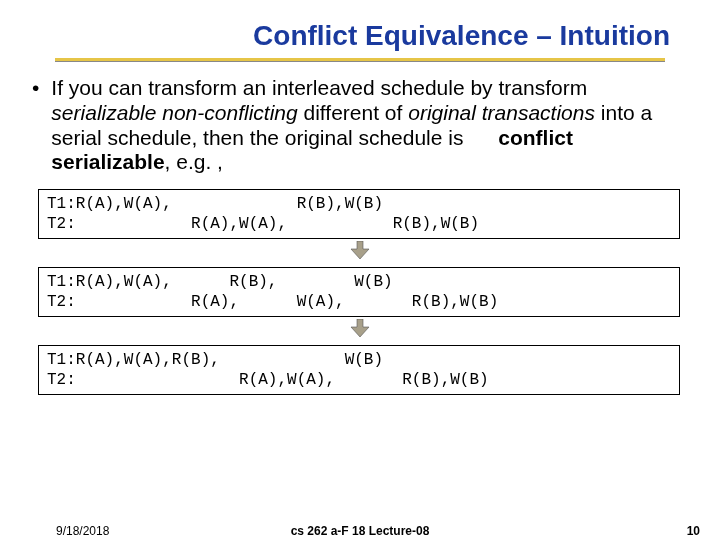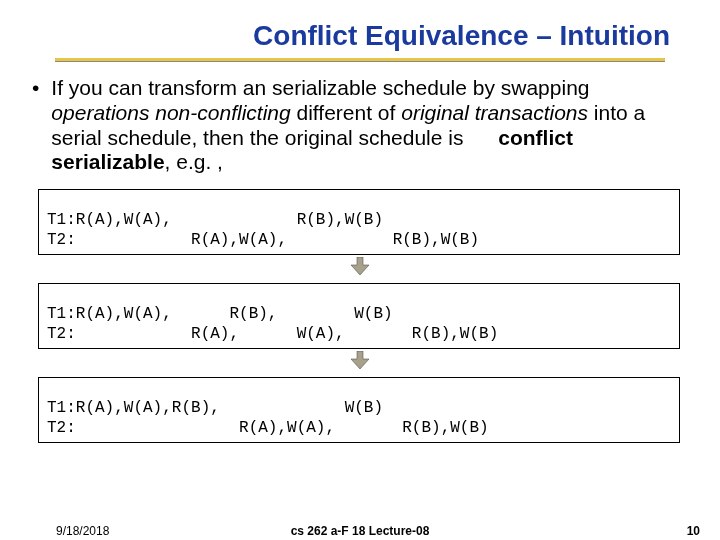--- a/index.html
+++ b/index.html
@@ -38,21 +38,21 @@
     flex: 0 0 auto;
     padding-right: 12px;
     padding-left: 2px;
   }
   .bullet-content { flex: 1; }
   .italic { font-style: italic; }
   .bold { font-weight: bold; margin-left: 29px; }
   .example-box {
     margin: 6px 40px 0 38px;
     border: 1px solid #000;
-    padding: 20px 8px 4px 8px;
+    padding: 4px 8px 4px 8px;
     font-family: "Courier New", monospace;
     font-size: 16px;
     white-space: pre;
     line-height: 1.25;
   }
   .arrow {
     text-align: center;
     margin: 2px 0 -2px 0;
   }
   .arrow svg { width: 22px; height: 18px; }
@@ -71,21 +71,21 @@
 </head>
 <body>
 
 <div class="title">Conflict Equivalence – Intuition</div>
 <div class="title-underline"></div>
 
 <div class="body-text">
   <div class="bullet">
     <div class="bullet-dot">•</div>
     <div class="bullet-content">
-      <span>If you can transform an serializable schedule by swapping </span><span class="italic">operations non-conflicting</span><span> different of </span><span class="italic">original transactions</span><span> into a serial schedule, then the original schedule is </span><span class="bold">conflict serializable</span><span>, e.g. ,</span>
+      <span>If you can transform an interleaved schedule by transform </span><span class="italic">serializable non-conflicting</span><span> different of </span><span class="italic">original transactions</span><span> into a serial schedule, then the original schedule is </span><span class="bold">conflict serializable</span><span>, e.g. ,</span>
     </div>
   </div>
 </div>
 
 <div class="example-box">T1:R(A),W(A),             R(B),W(B)
 T2:            R(A),W(A),           R(B),W(B)</div>
 
 <div class="arrow">
   <svg viewBox="0 0 22 18">
       <polygon points="8,0 14,0 14,8 20,8 11,18 2,8 8,8" fill="#a8a08a" stroke="#555" stroke-width="0.6"></polygon>

